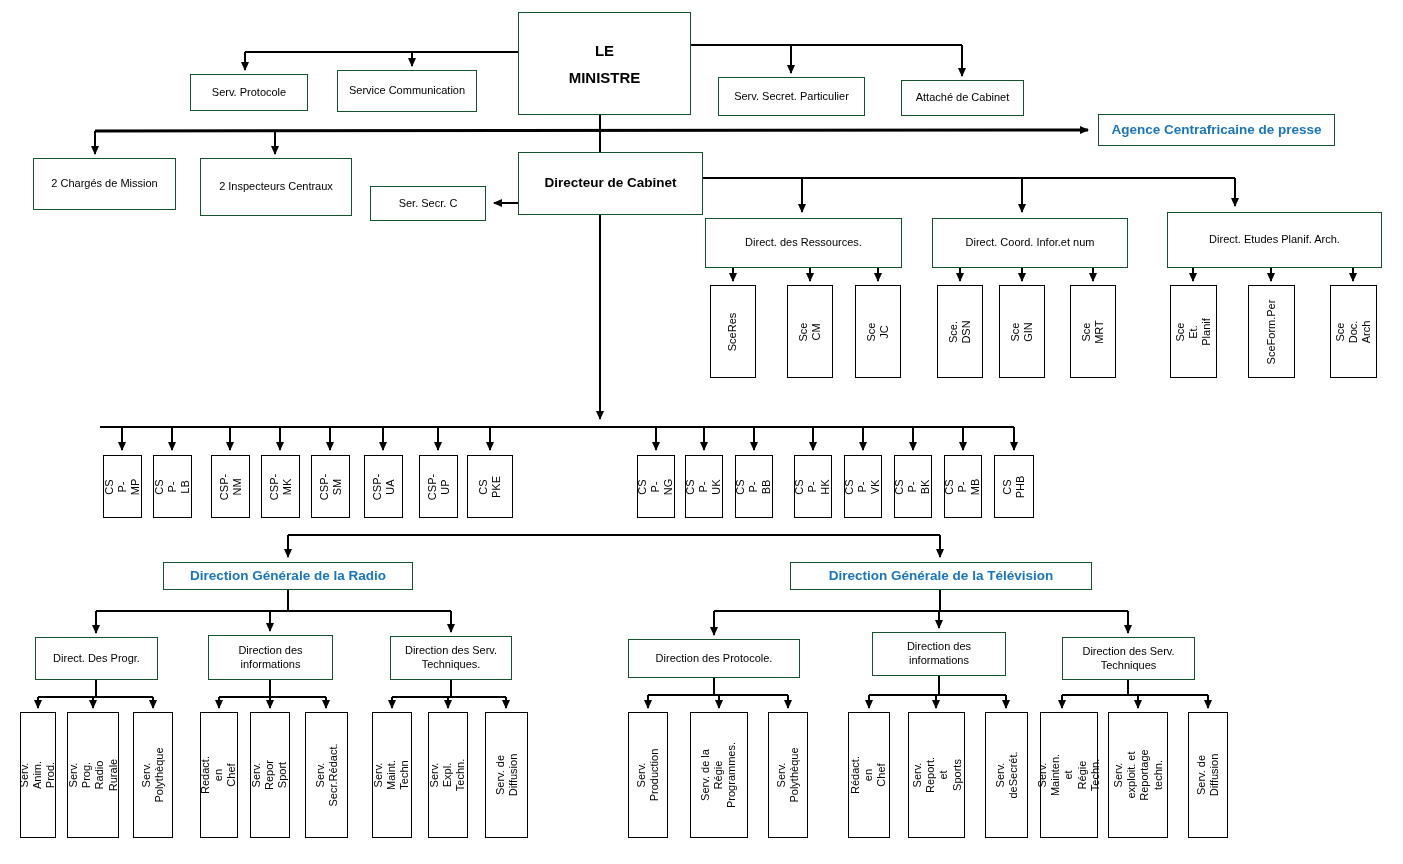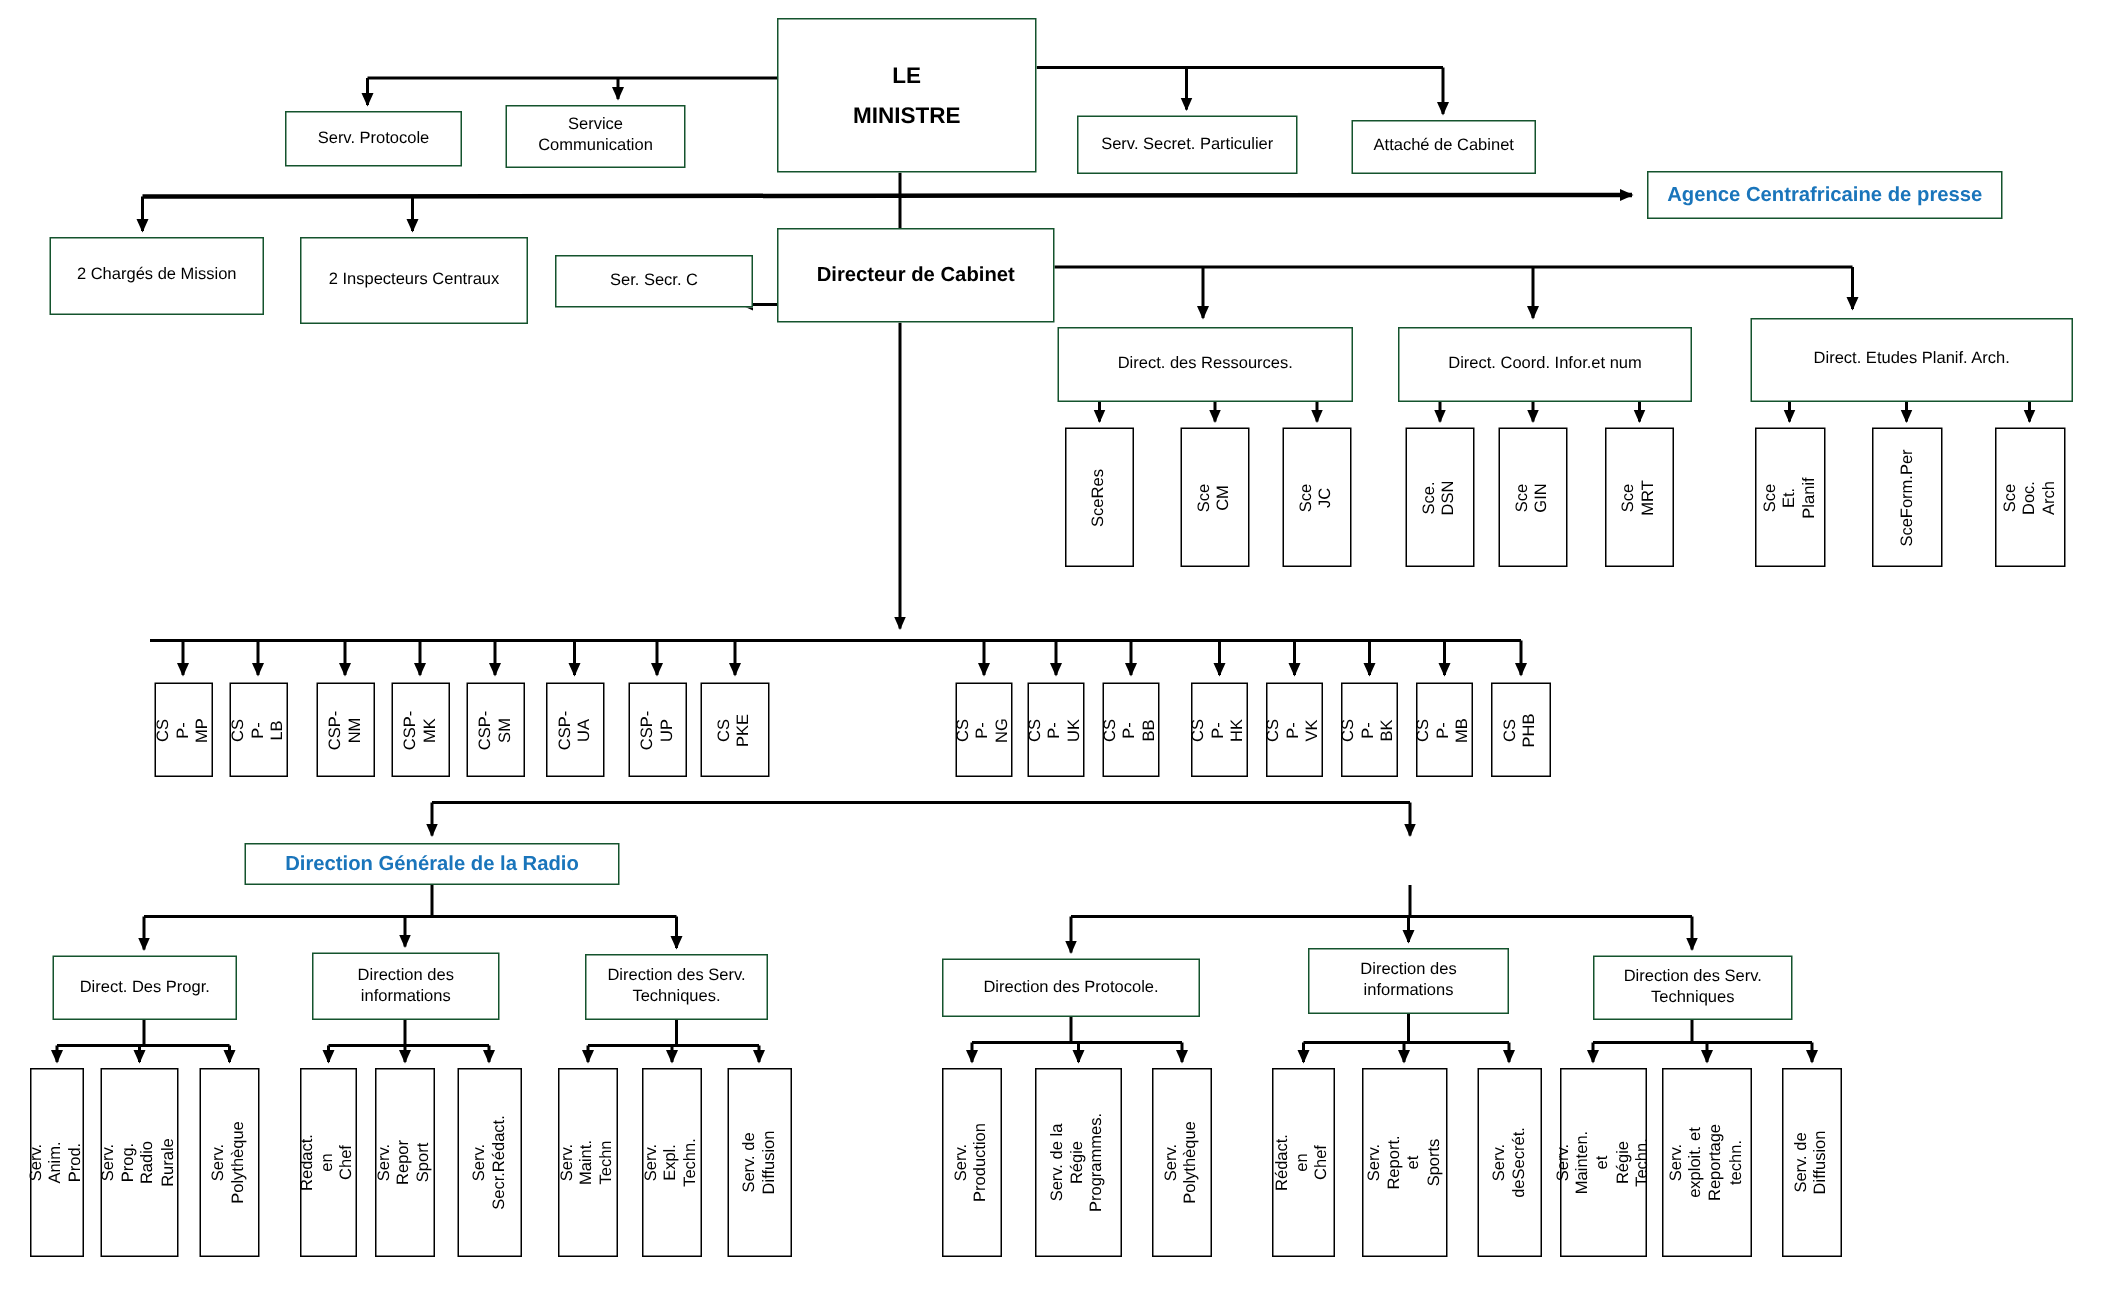--- a/index.html
+++ b/index.html
@@ -133,28 +133,28 @@
       <path d="M1062,695 H1208"></path>
       <line x1="1062" y1="695" x2="1062" y2="708" marker-end="url(#ah)"></line>
       <line x1="1138" y1="695" x2="1138" y2="708" marker-end="url(#ah)"></line>
       <line x1="1208" y1="695" x2="1208" y2="708" marker-end="url(#ah)"></line>
     </g>
   </svg>
 
   <div class="hbox bold fs15" style="left:518px;top:12px;width:173px;height:103px;border-width:1.5px;">LE
 MINISTRE</div>
   <div class="hbox" style="left:190px;top:74px;width:118px;height:37px;text-align:right;">Serv. Protocole</div>
-  <div class="hbox" style="left:337px;top:70px;width:120px;height:42px;">Service Communication</div>
+  <div class="hbox" style="left:337px;top:70px;width:140px;height:42px;">Service Communication</div>
   <div class="hbox" style="left:718px;top:77px;width:147px;height:39px;">Serv. Secret. Particulier</div>
   <div class="hbox" style="left:901px;top:80px;width:123px;height:36px;">Attaché de Cabinet</div>
   <div class="hbox blue fs13" style="left:1098px;top:114px;width:237px;height:32px;">Agence Centrafricaine de presse</div>
 
   <div class="hbox" style="left:33px;top:158px;width:143px;height:52px;">2 Chargés de Mission</div>
   <div class="hbox" style="left:200px;top:158px;width:152px;height:58px;">2 Inspecteurs Centraux</div>
-  <div class="hbox" style="left:370px;top:170px;width:132px;height:35px;">Ser. Secr. C</div>
+  <div class="hbox" style="left:370px;top:186px;width:116px;height:35px;">Ser. Secr. C</div>
   <div class="hbox bold fs13" style="left:518px;top:152px;width:185px;height:63px;">Directeur de Cabinet</div>
 
   <div class="hbox" style="left:705px;top:218px;width:197px;height:50px;">Direct. des  Ressources.</div>
   <div class="hbox" style="left:932px;top:218px;width:196px;height:50px;">Direct. Coord. Infor.et num</div>
   <div class="hbox" style="left:1167px;top:212px;width:215px;height:56px;">Direct. Etudes Planif. Arch.</div>
 
   <div class="vbox" style="left:710px;top:285px;width:46px;height:93px;">
       <span>SceRes</span>
     </div>
   <div class="vbox" style="left:787px;top:285px;width:46px;height:93px;">
@@ -226,20 +226,21 @@
       <span>CS P-BK</span>
     </div>
   <div class="vbox" style="left:944px;top:455px;width:38px;height:63px;">
       <span>CS P-MB</span>
     </div>
   <div class="vbox" style="left:994px;top:455px;width:40px;height:63px;">
       <span>CS PHB</span>
     </div>
 
   <div class="hbox blue fs13" style="left:163px;top:562px;width:250px;height:28px;">Direction Générale de la Radio</div>
+  <div class="hbox blue fs13" style="left:790px;top:562px;width:302px;height:28px;">Direction Générale de la Télévision</div>
 
   <div class="hbox" style="left:35px;top:637px;width:123px;height:43px;">Direct. Des Progr.</div>
   <div class="hbox" style="left:208px;top:635px;width:125px;height:45px;">Direction des
 informations</div>
   <div class="hbox" style="left:390px;top:636px;width:122px;height:44px;">Direction des Serv.
 Techniques.</div>
 
   <div class="hbox" style="left:628px;top:639px;width:172px;height:39px;">Direction des Protocole.</div>
   <div class="hbox" style="left:872px;top:632px;width:134px;height:44px;">Direction des
 informations</div>

